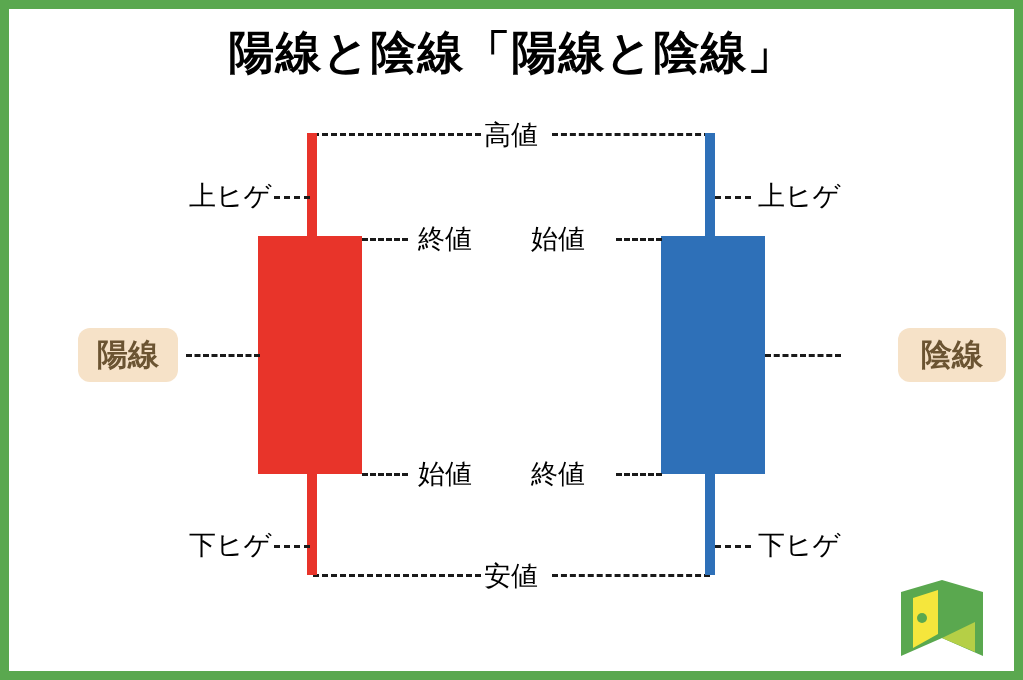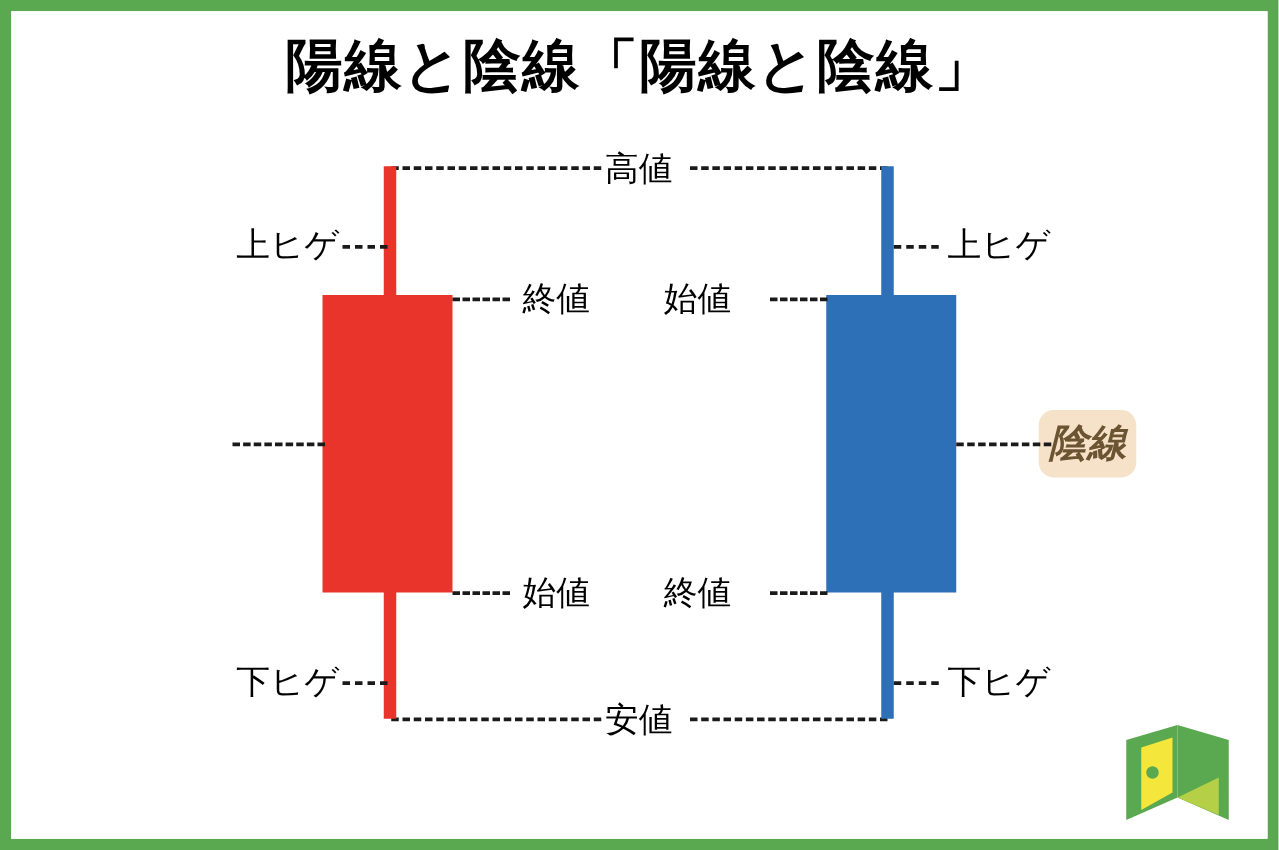--- a/index.html
+++ b/index.html
@@ -79,21 +79,21 @@
     border-radius: 12px;
     color: #6b5432;
     font-size: 31px;
     font-weight: bold;
     text-align: center;
     line-height: 54px;
     height: 54px;
     white-space: nowrap;
   }
   #badge-bull { left: 78px;  top: 328px; width: 100px; }
-  #badge-bear { left: 831px; top: 328px; width: 78px; font-style: italic; }
+  #badge-bear { left: 898px; top: 328px; width: 108px; }
 
   
   #logo {
     position: absolute;
     left: 897px; top: 578px;
     width: 90px; height: 82px;
   }
 </style>
 </head>
 <body>
@@ -121,20 +121,21 @@
 
   <div class="dash-h" style="left:362px; top:238px; width:46px;"></div>
   <div class="lbl" style="left:418px; top:226px;">終値</div>
 
   <div class="dash-h" style="left:362px; top:473px; width:46px;"></div>
   <div class="lbl" style="left:418px; top:461px;">始値</div>
 
   <div class="lbl" style="left:189px; top:532px;">下ヒゲ</div>
   <div class="dash-h" style="left:274px; top:545px; width:36px;"></div>
 
+  <div id="badge-bull" class="badge">陽線</div>
   <div class="dash-h" style="left:186px; top:354px; width:74px;"></div>
 
   <div id="bear-wick" class="candle-wick"></div>
   <div id="bear-body" class="candle-body"></div>
 
   <div class="dash-h" style="left:715px; top:196px; width:36px;"></div>
   <div class="lbl" style="left:758px; top:183px;">上ヒゲ</div>
 
   <div class="lbl" style="left:531px; top:226px;">始値</div>
   <div class="dash-h" style="left:616px; top:238px; width:46px;"></div>

